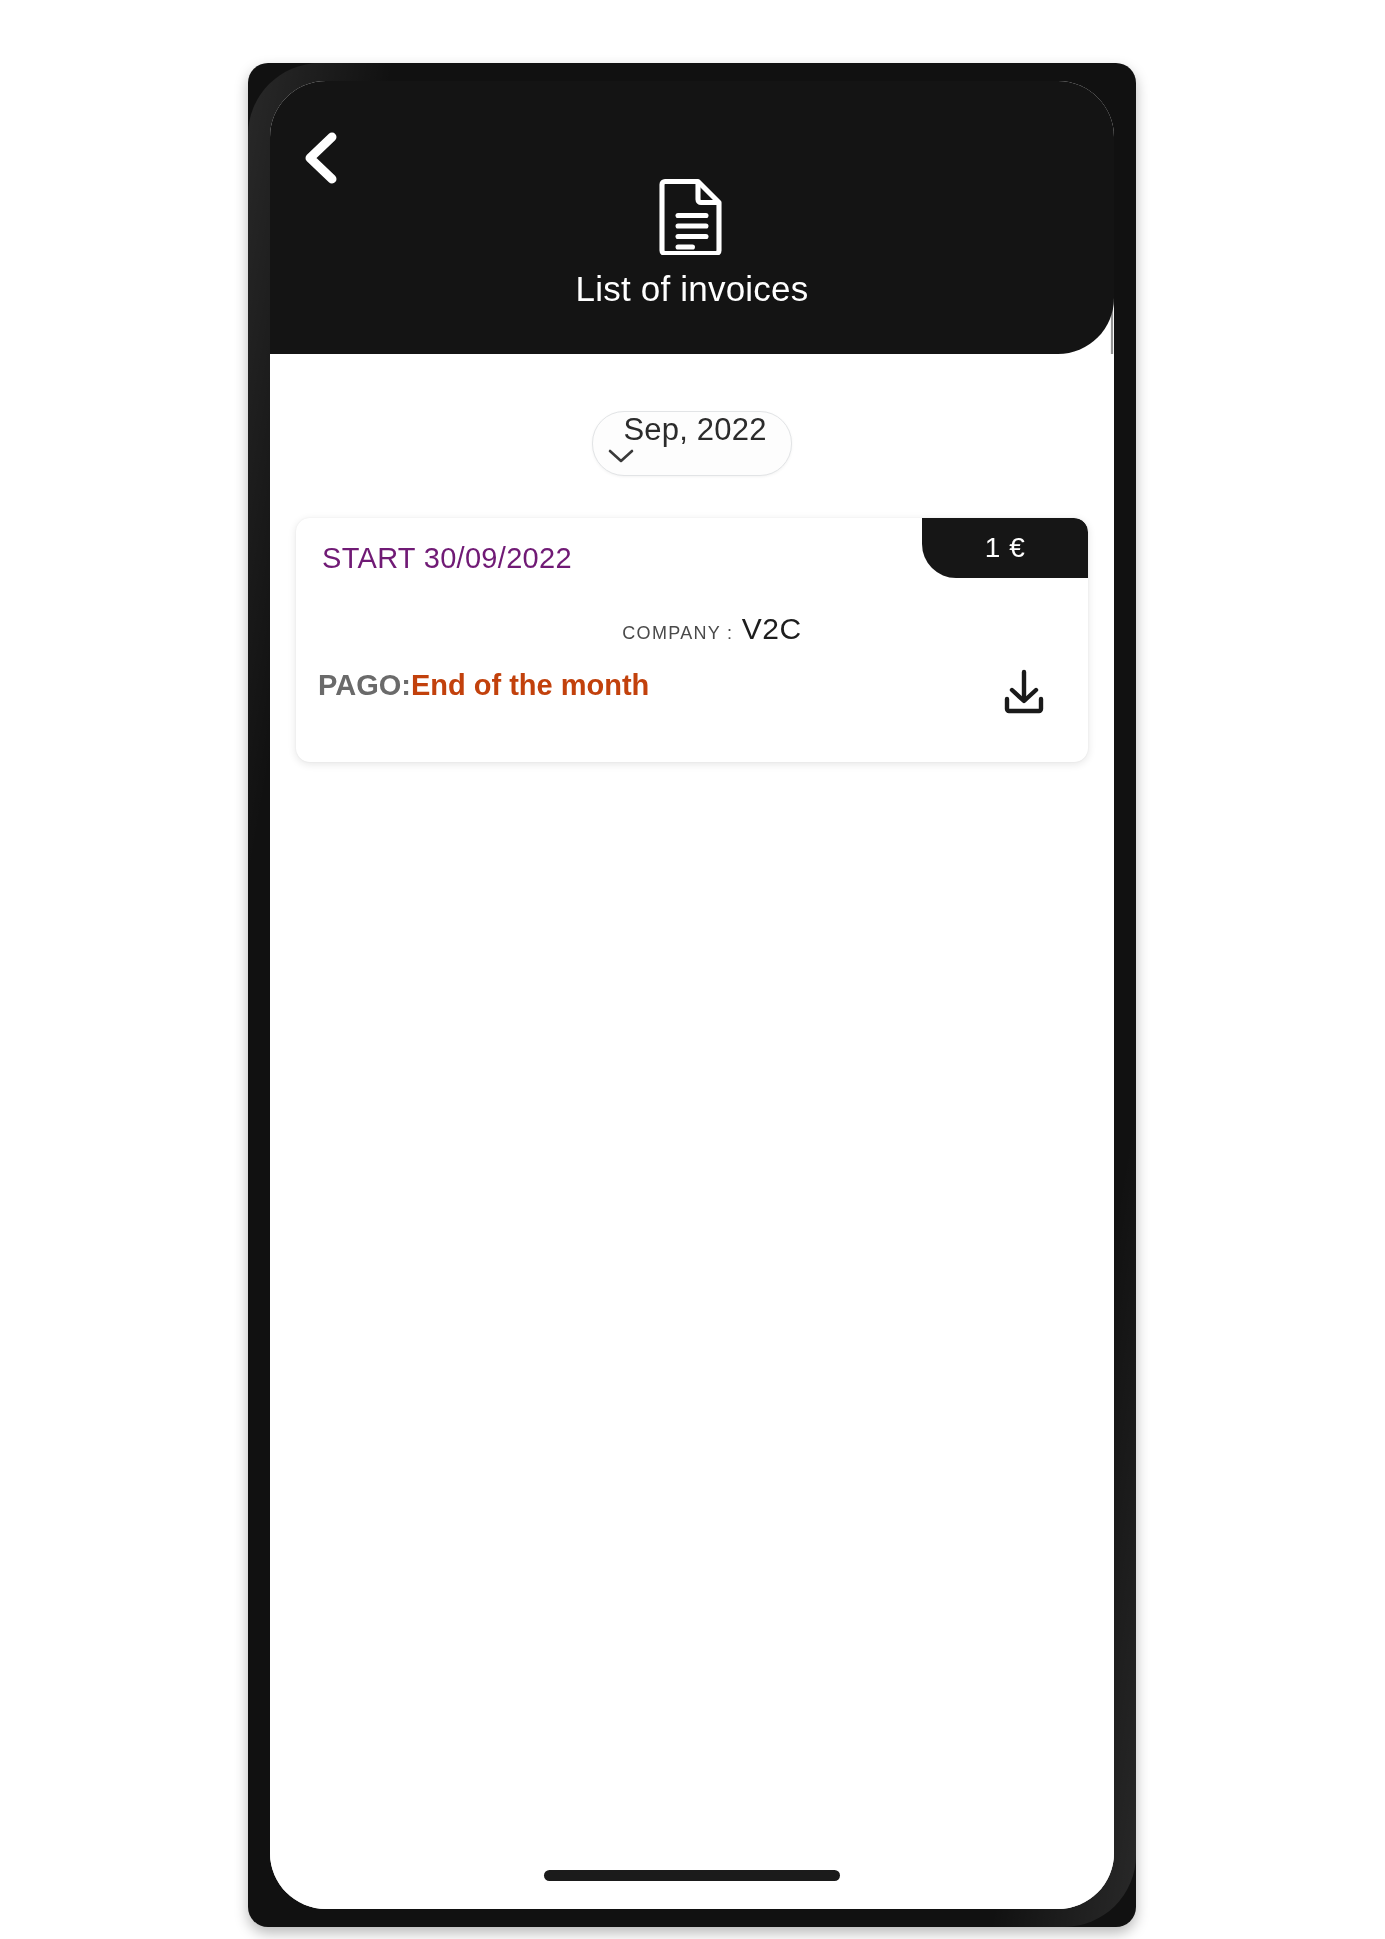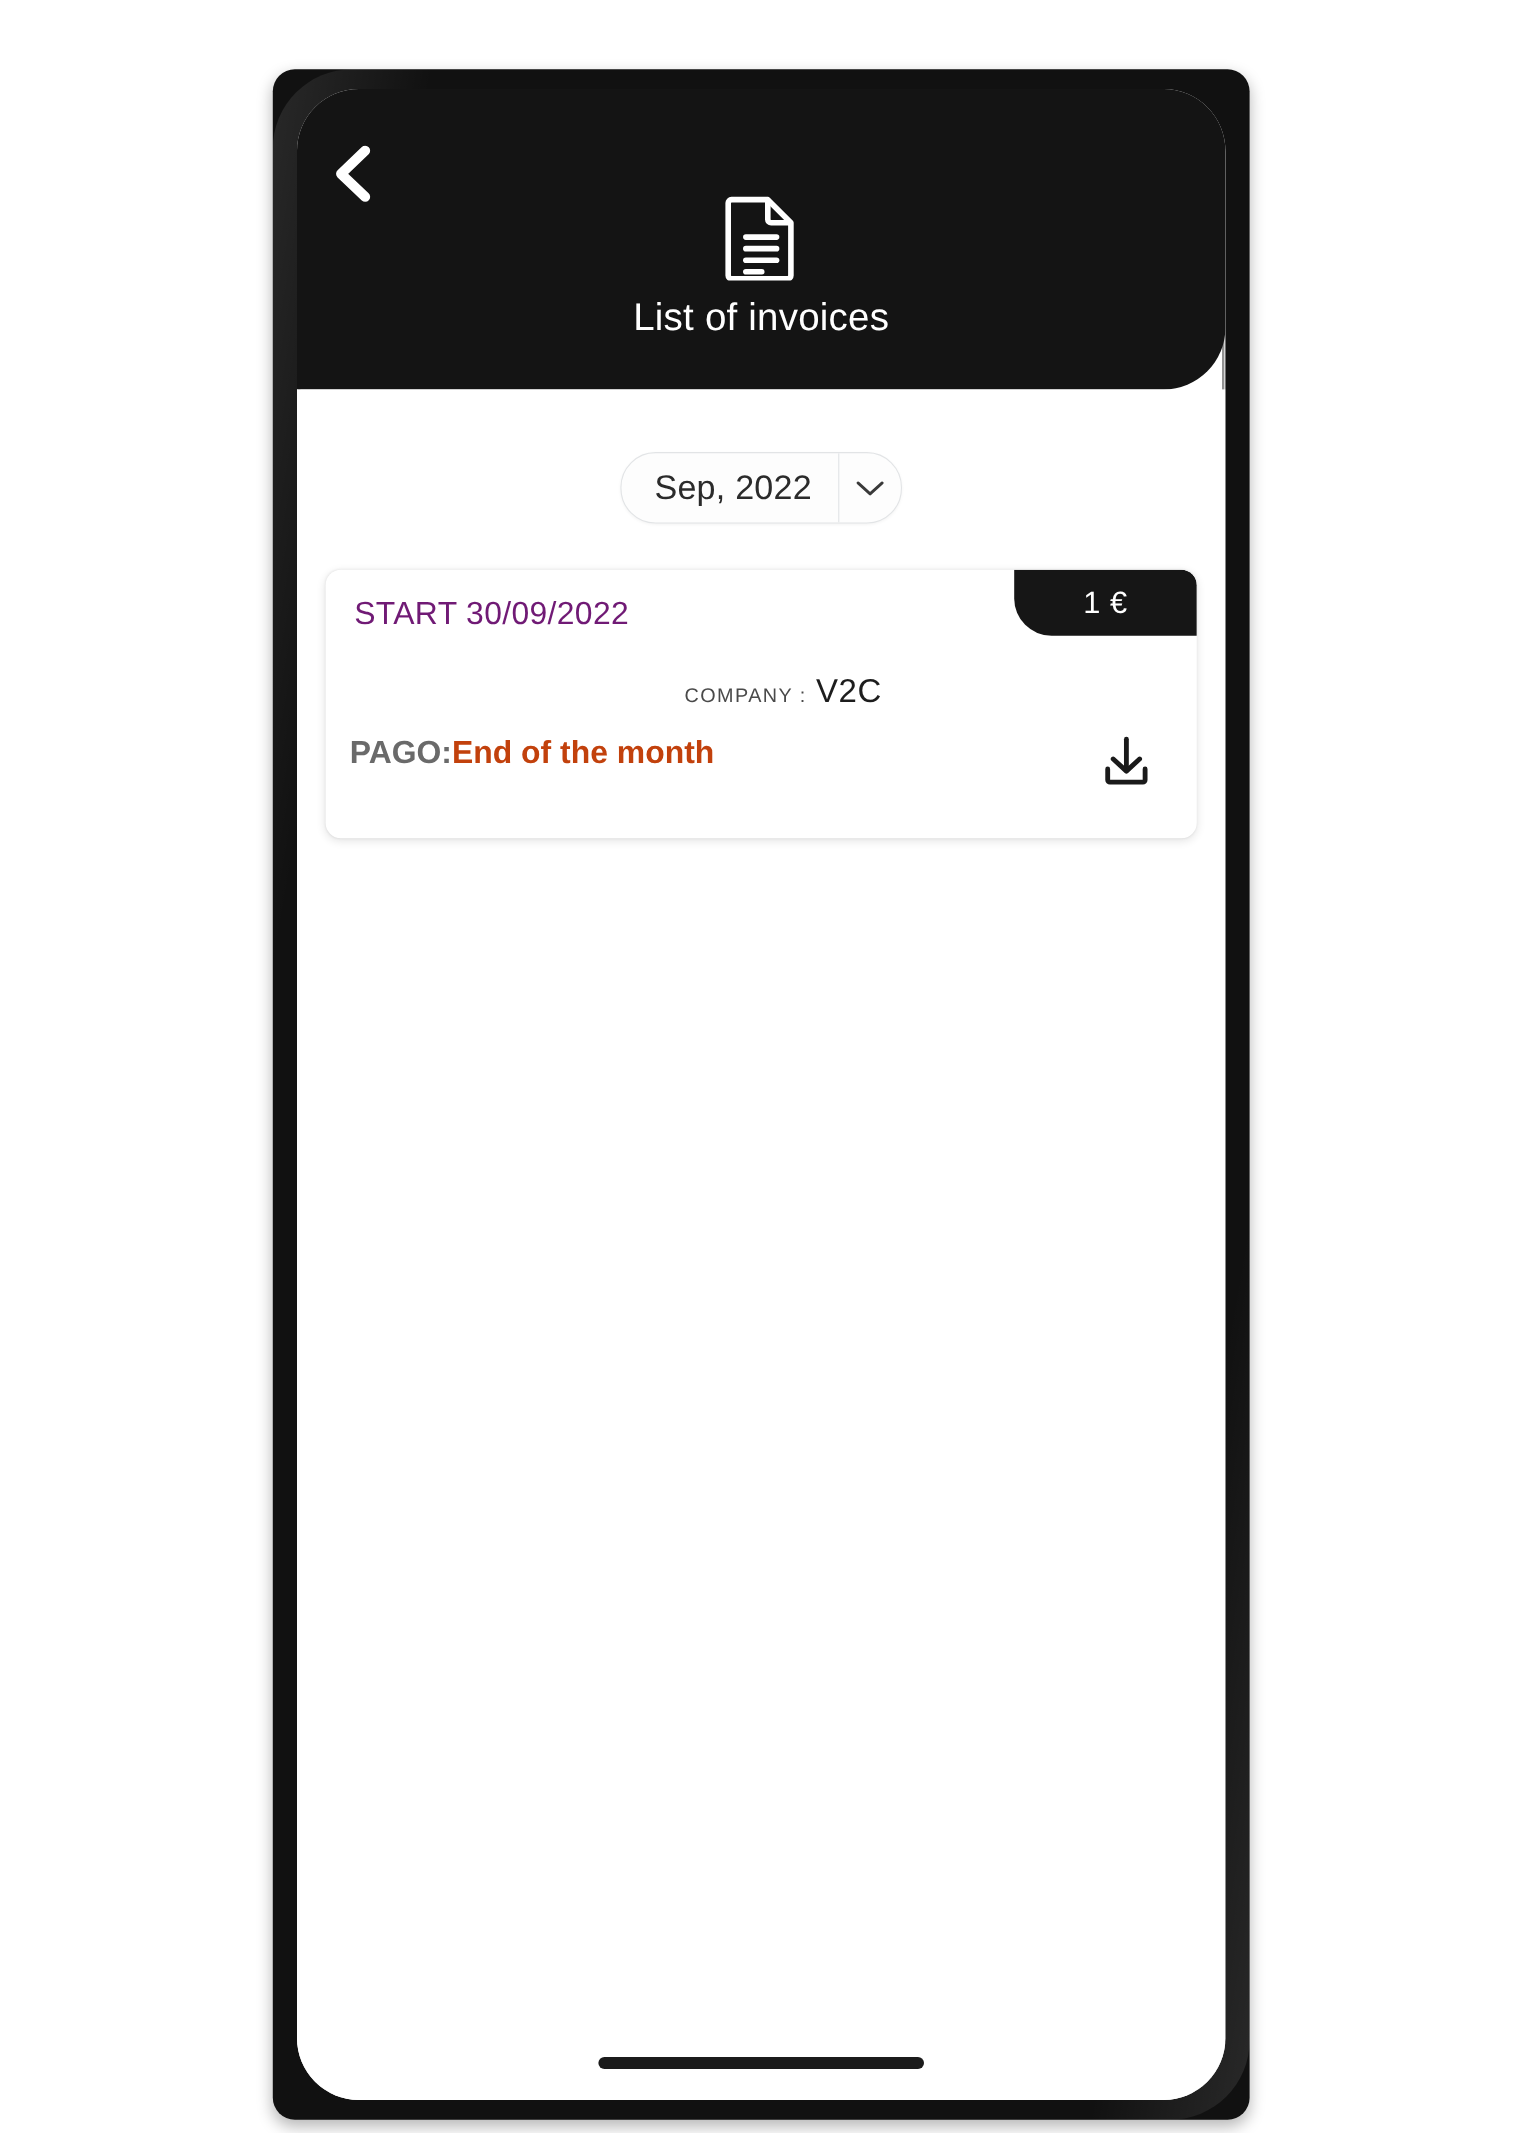--- a/index.html
+++ b/index.html
@@ -121,20 +121,21 @@
   #month-selector {
     display: flex;
     align-items: stretch;
     height: 63px;
     border: 1px solid #e2e4e6;
     border-radius: 32px;
     background: #fdfdfd;
     box-shadow: 0 1px 3px rgba(0,0,0,0.05);
     overflow: hidden;
     cursor: pointer;
+    flex-direction: column;
   }
   #month-value {
     display: flex;
     align-items: center;
     padding: 0 24px 0 30px;
     font-size: 31px;
     color: #2b2b2b;
     font-weight: 400;
     letter-spacing: 0.2px;
     white-space: nowrap;

